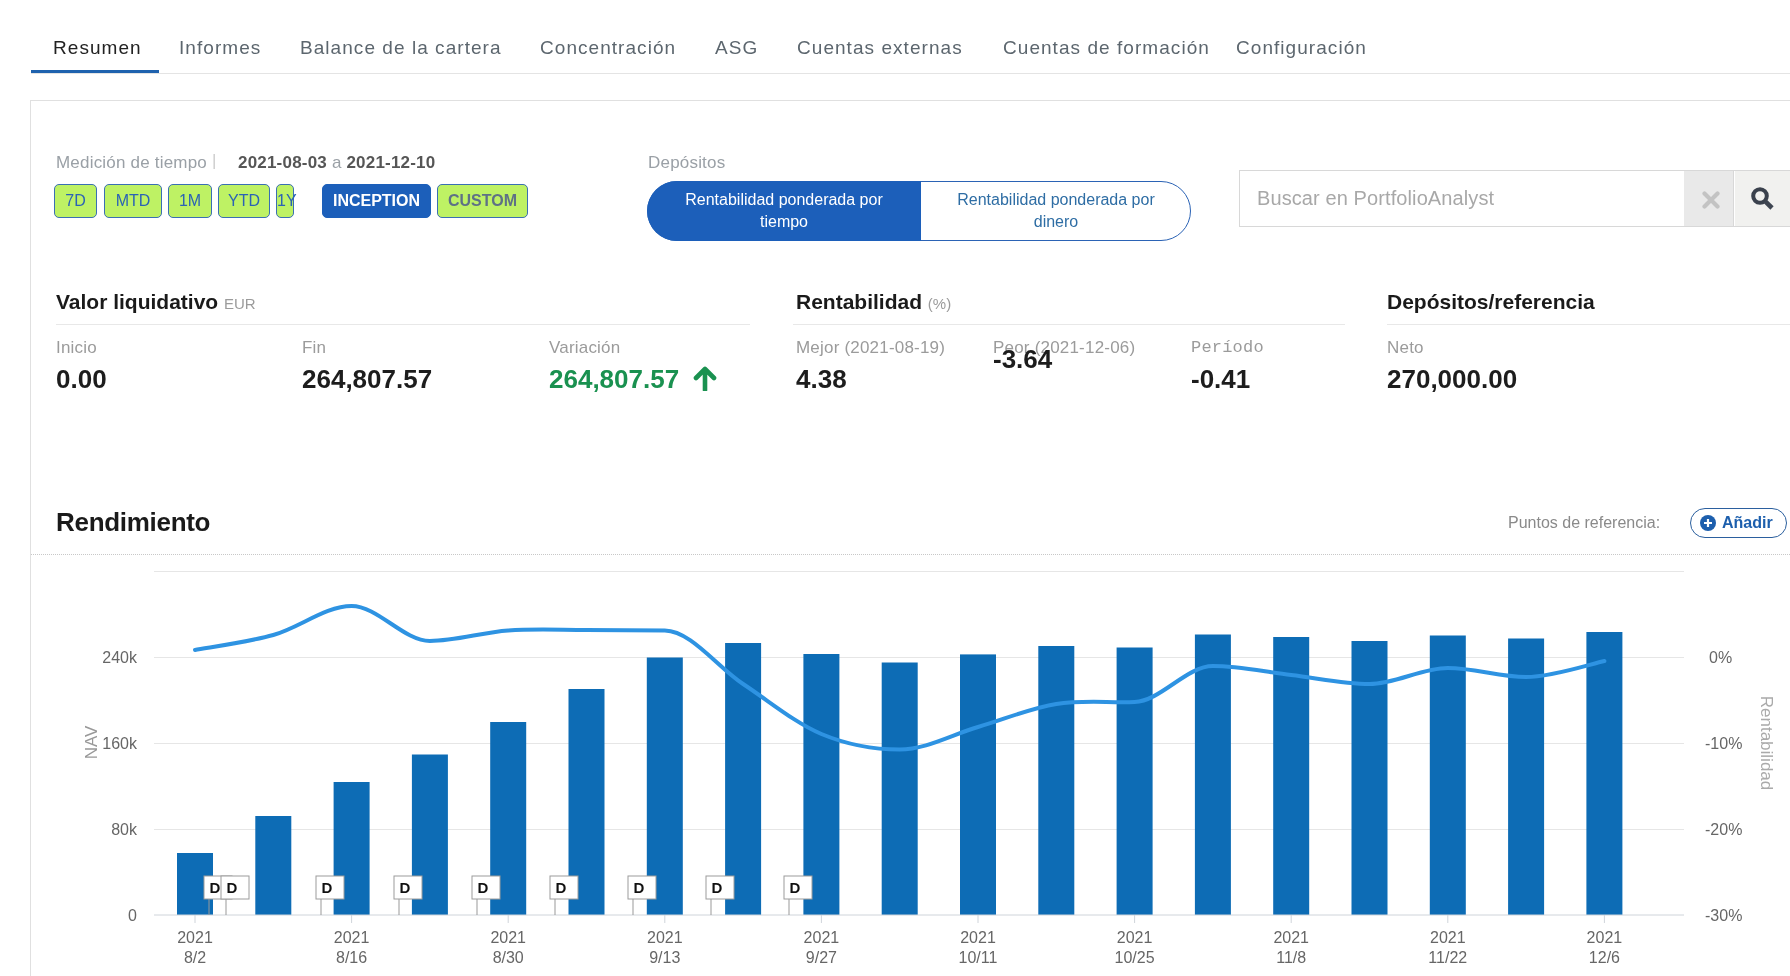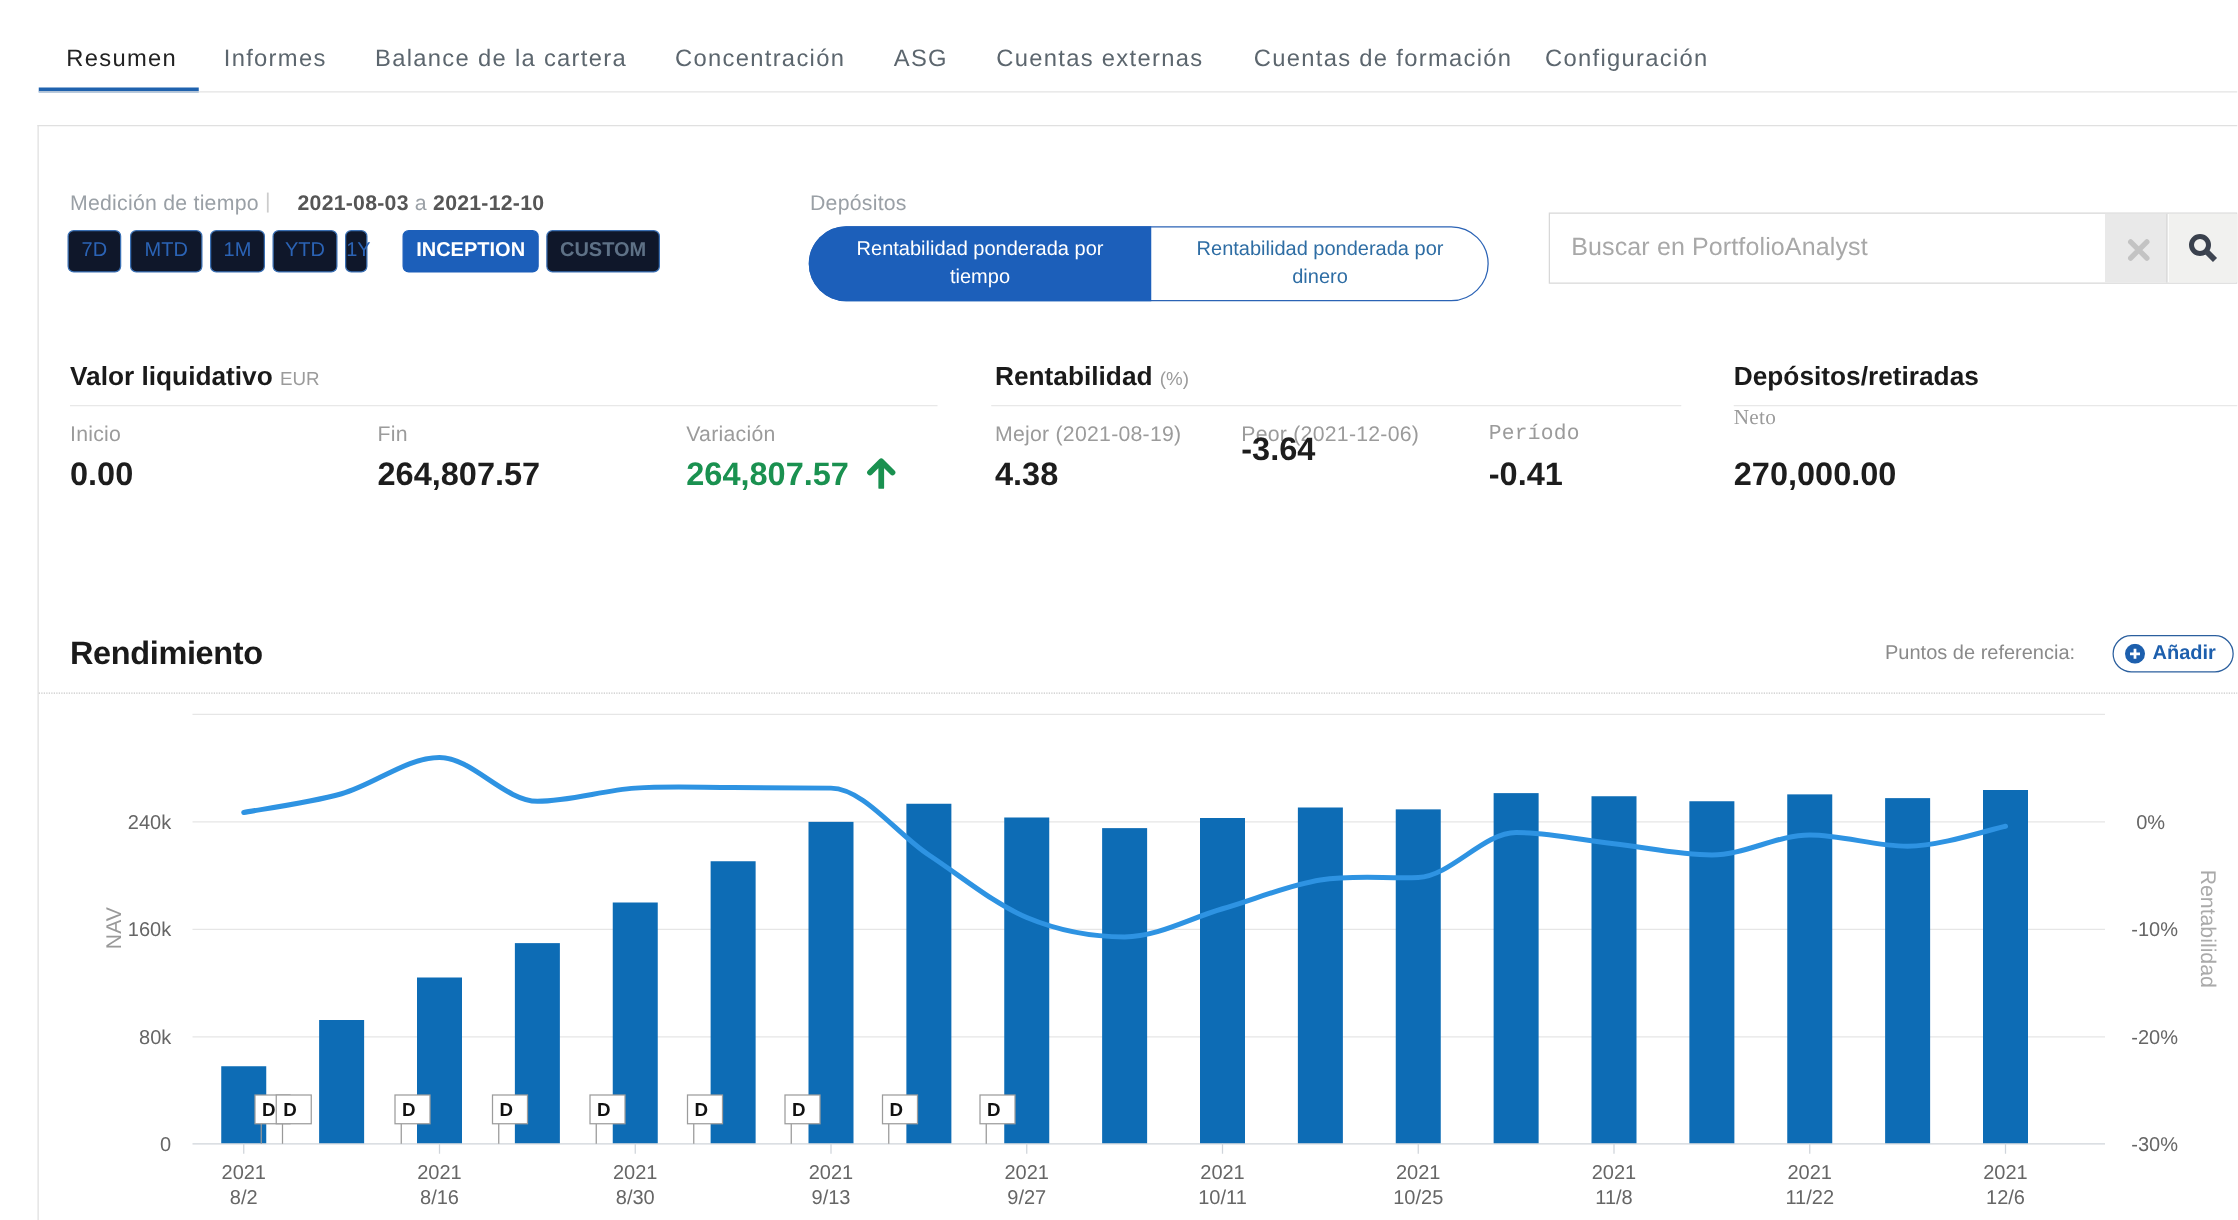--- a/index.html
+++ b/index.html
@@ -7,21 +7,21 @@
 .abs { position:absolute; }
 body { position:relative; }
 
 .nav-item { position:absolute; top:37px; font-size:19px; letter-spacing:1.05px; color:#5c666e; white-space:nowrap; }
 .nav-item.active { color:#222; }
 #nav-underline { position:absolute; left:31px; top:70px; width:128px; height:4px; background:#1f62ae; }
 #nav-border { position:absolute; left:31px; top:73px; width:1759px; height:1px; background:#e4e4e4; }
 
 #card { position:absolute; left:30px; top:100px; width:1760px; height:876px; border-top:1px solid #e0e0e0; border-left:1px solid #e0e0e0; }
 .lbl { color:#9aa0a6; font-size:17px; letter-spacing:0.2px; }
-.btn { position:absolute; top:184px; height:34px; border:1px solid #3a6fb3; border-radius:5px; background:#0f172a; color:#2b63b5; font-size:16px; text-align:center; line-height:32px; }
+.btn { position:absolute; top:184px; height:34px; border:1px solid #3a6fb3; border-radius:5px; background:#bef264; color:#2b63b5; font-size:16px; text-align:center; line-height:32px; }
 .btn.on { background:#1c5fba; border-color:#1c5fba; color:#fff; font-weight:bold; }
 .btn.custom { color:#5e7186;font-weight:bold; }
 
 .sec-title { font-size:21px; font-weight:bold; color:#1a1a1a; }
 .sec-sub { font-size:15px; font-weight:normal; color:#9b9b9b; }
 .divider { position:absolute; height:1px; background:#e8e8e8; }
 .stat-lbl { position:absolute; font-size:17px; letter-spacing:0.2px; color:#9b9b9b; white-space:nowrap; }
 .stat-val { position:absolute; font-size:26px; font-weight:bold; color:#1d1d1d; white-space:nowrap; }
 </style>
 </head>
@@ -83,23 +83,23 @@
 
 <span class="abs sec-title" style="left:796px; top:290px;">Rentabilidad <span class="sec-sub">(%)</span></span>
 <div class="divider" style="left:793px; top:324px; width:552px;"></div>
 <span class="stat-lbl" style="left:796px; top:338px;">Mejor (2021-08-19)</span>
 <span class="stat-lbl" style="left:993px; top:338px;">Peor (2021-12-06)</span>
 <span class="stat-lbl" style="left:1191px; top:338px;font-family:Liberation Mono, monospace;">Período</span>
 <span class="stat-val" style="left:796px; top:364px;">4.38</span>
 <span class="stat-val" style="left:993px; top:344px;">-3.64</span>
 <span class="stat-val" style="left:1191px; top:364px;">-0.41</span>
 
-<span class="abs sec-title" style="left:1387px; top:290px;">Depósitos/retiradas</span>
+<span class="abs sec-title" style="left:1387px; top:290px;">Depósitos/referencia</span>
 <div class="divider" style="left:1387px; top:324px; width:403px;"></div>
-<span class="stat-lbl" style="left:1387px; top:324px;font-family:Liberation Serif, serif;">Neto</span>
+<span class="stat-lbl" style="left:1387px; top:338px;">Neto</span>
 <span class="stat-val" style="left:1387px; top:364px;">270,000.00</span>
 
 <span class="abs sec-title" style="left:56px; top:507px; font-size:26px; letter-spacing:-0.3px;">Rendimiento</span>
 <span class="abs" style="left:1508px; top:514px; font-size:16px; color:#8a8a8a;">Puntos de referencia:</span>
 <div class="abs" style="left:1690px; top:508px; width:97px; height:30px; border:1px solid #2b5f9e; border-radius:15px; background:#fff;"></div>
 <svg class="abs" style="left:1700px; top:515px;" width="16" height="16" viewBox="0 0 16 16">
     <circle cx="8" cy="8" r="8" fill="#1d5fad"></circle>
     <path d="M8 4 V12 M4 8 H12" stroke="#fff" stroke-width="2.2"></path>
   </svg>
 <span class="abs" style="left:1722px; top:514px; font-size:16px; font-weight:bold; color:#1d5fad;">Añadir</span>

